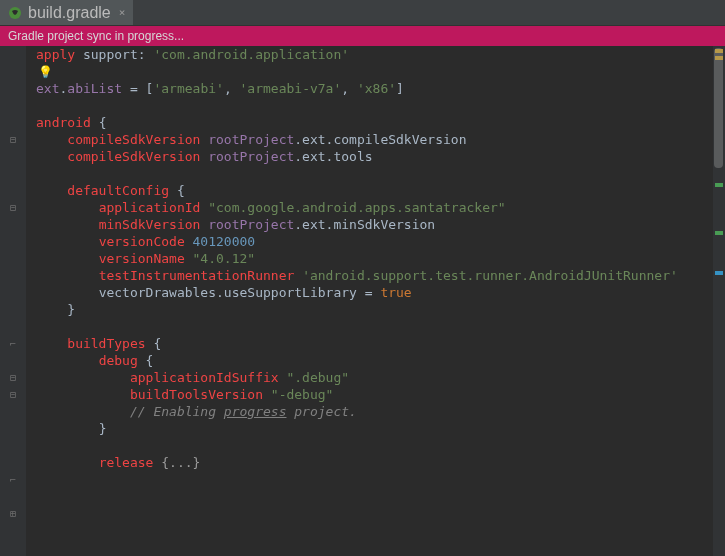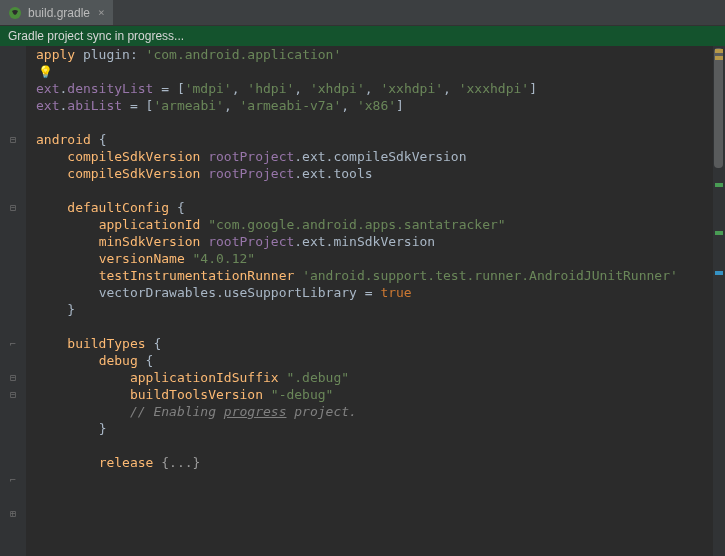--- a/index.html
+++ b/index.html
@@ -29,30 +29,30 @@
   cursor: pointer;
 }
 .tab-icon {
   width: 14px;
   height: 14px;
   display: inline-block;
 }
 .tab-name {
   color: #bbbbbb;
   font-family: -apple-system, sans-serif;
-  font-size: 12px;
+  font-size: 16px;
 }
 .tab-close {
   color: #999;
   font-size: 11px;
   margin-left: 2px;
 }
 .status-bar {
   height: 20px;
-  background: #14532d;
+  background: #be185d;
   color: #d6d6d6;
   font-family: -apple-system, sans-serif;
   font-size: 12px;
   display: flex;
   align-items: center;
   padding: 0 8px;
 }
 .editor-area {
   display: flex;
   height: calc(100% - 46px);
@@ -90,21 +90,21 @@
 }
 .bulb {
   position: absolute;
   left: 38px;
   top: 19px;
   font-size: 12px;
 }
 .kw { color: #cc7832; }
 .str { color: #6a8759; }
 .prop { color: #9876aa; }
-.prop2 { color: #fdba74; }
+.prop2 { color: #ef4444; }
 .num { color: #6897bb; }
 .comment { color: #808080; font-style: italic; margin-top: 24px; }
 .underline { text-decoration: underline; text-decoration-color: #808080; }
 .fold-dots { color: #9b9b9b; }
 .marker-strip {
   position: absolute;
   right: 0;
   top: 46px;
   width: 12px;
   height: calc(100% - 46px);
@@ -175,32 +175,32 @@
       <div class="gutter-item"></div>
       <div class="gutter-item"></div>
       <div class="gutter-item"></div>
       <div class="gutter-item"></div>
       <div class="gutter-item fold">⌐</div>
       <div class="gutter-item"></div>
       <div class="gutter-item fold">⊞</div>
       <div class="gutter-item"></div>
     </div>
   <div class="code-area" id="code">
-      <div class="code-line"><span class="prop2">apply</span><span> plugin</span><span>: </span><span class="str">'com.android.application'</span></div>
-      <div class="code-line"></div>
-      <div class="code-line"><span class="prop">ext</span><span>.</span><span class="prop">densityList</span><span> = [</span><span class="str">'mdpi'</span><span>, </span><span class="str">'hdpi'</span><span>, </span><span class="str">'xhdpi'</span><span>, </span><span class="str">'xxhdpi'</span><span>, </span><span class="str">'xxxhdpi'</span><span>]</span></div>
+      <div class="code-line"><span class="prop2">apply</span><span> support</span><span>: </span><span class="str">'com.android.application'</span></div>
+      <div class="code-line"></div>
       <div class="code-line"><span class="prop">ext</span><span>.</span><span class="prop">abiList</span><span> = [</span><span class="str">'armeabi'</span><span>, </span><span class="str">'armeabi-v7a'</span><span>, </span><span class="str">'x86'</span><span>]</span></div>
       <div class="code-line"></div>
       <div class="code-line"><span class="prop2">android </span><span>{</span></div>
       <div class="code-line">    <span class="prop2">compileSdkVersion </span><span class="prop">rootProject</span><span>.ext.compileSdkVersion</span></div>
       <div class="code-line">    <span class="prop2">compileSdkVersion </span><span class="prop">rootProject</span><span>.ext.tools</span></div>
       <div class="code-line"></div>
       <div class="code-line">    <span class="prop2">defaultConfig </span><span>{</span></div>
       <div class="code-line">        <span class="prop2">applicationId </span><span class="str">"com.google.android.apps.santatracker"</span></div>
       <div class="code-line">        <span class="prop2">minSdkVersion </span><span class="prop">rootProject</span><span>.ext.minSdkVersion</span></div>
+      <div class="code-line">        <span class="prop2">versionCode </span><span class="num">40120000</span></div>
       <div class="code-line">        <span class="prop2">versionName </span><span class="str">"4.0.12"</span></div>
       <div class="code-line">        <span class="prop2">testInstrumentationRunner </span><span class="str">'android.support.test.runner.AndroidJUnitRunner'</span></div>
       <div class="code-line">        <span>vectorDrawables.useSupportLibrary = </span><span class="kw">true</span></div>
       <div class="code-line">    <span>}</span></div>
       <div class="code-line"></div>
       <div class="code-line">    <span class="prop2">buildTypes </span><span>{</span></div>
       <div class="code-line">        <span class="prop2">debug </span><span>{</span></div>
       <div class="code-line">            <span class="prop2">applicationIdSuffix </span><span class="str">".debug"</span></div>
       <div class="code-line">            <span class="prop2">buildToolsVersion </span><span class="str">"-debug"</span></div>
       <div class="code-line">            <span class="comment">// Enabling </span><span class="comment underline">progress</span><span class="comment"> project.</span></div>

